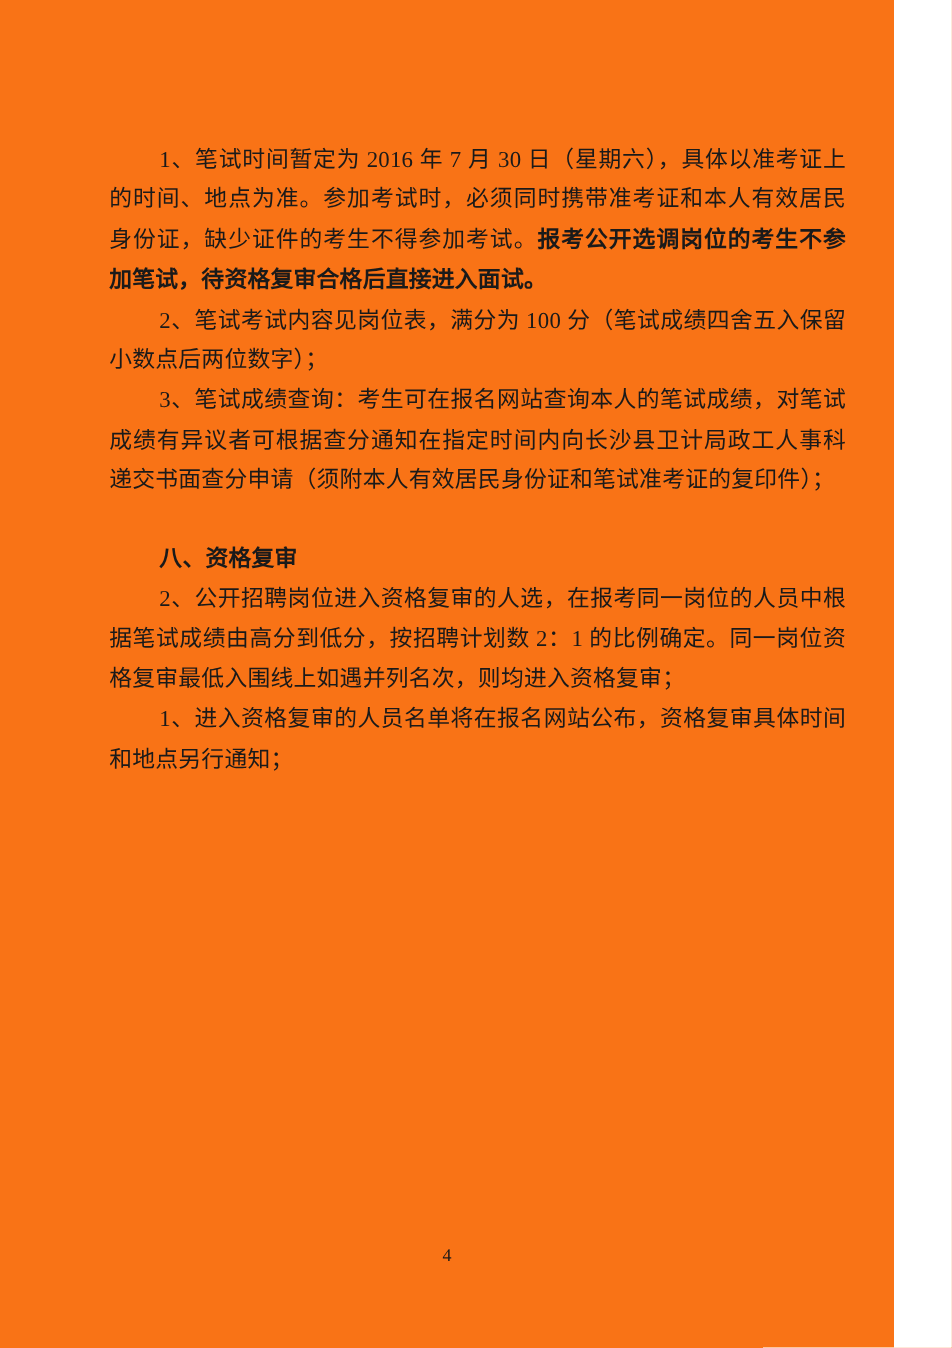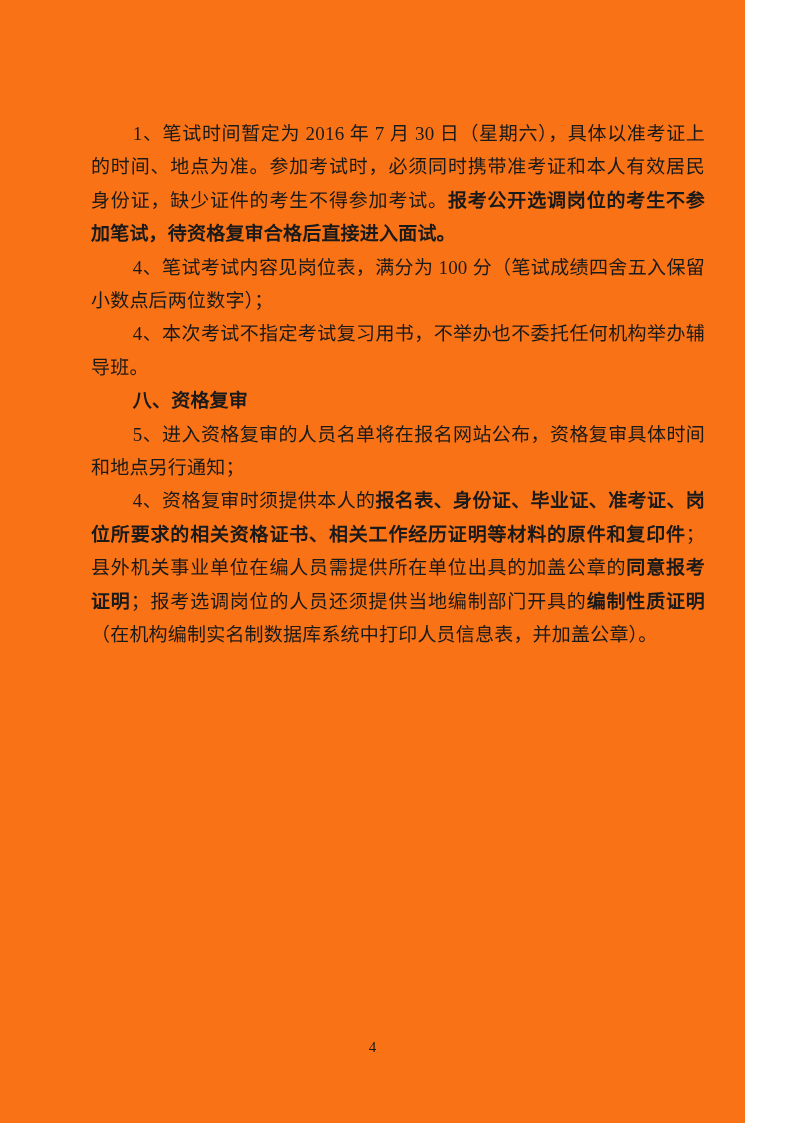--- a/index.html
+++ b/index.html
@@ -28,20 +28,21 @@
     padding: 0;
     font-size: 19px;
     line-height: 33.4px;
     text-align: justify;
     text-indent: 2.2em;
     letter-spacing: 0.2px;
     word-break: break-all;
   }
   .para.heading {
     font-weight: bold;
+    margin-top: 32px;
   }
   .run.bold {
     font-weight: bold;
   }
   .page-number {
     position: absolute;
     top: 1038px;
     left: 0;
     width: 100%;
     text-align: center;
@@ -49,20 +50,20 @@
     line-height: 18px;
     color: #1a1a1a;
   }
 </style>
 </head>
 <body>
 
 <div class="page">
   <div class="content">
       <p class="para"><span class="run">1、笔试时间暂定为 2016 年 7 月 30 日（星期六），具体以准考证上的时间、地点为准。参加考试时，必须同时携带准考证和本人有效居民身份证，缺少证件的考生不得参加考试。</span><span class="run bold">报考公开选调岗位的考生不参加笔试，待资格复审合格后直接进入面试。</span></p>
-      <p class="para"><span class="run">4、笔试考试内容见岗位表，满分为 100 分（笔试成绩四舍五入保留小数点后两位数字）；</span></p>
-      <p class="para"><span class="run">4、本次考试不指定考试复习用书，不举办也不委托任何机构举办辅导班。</span></p>
+      <p class="para"><span class="run">2、笔试考试内容见岗位表，满分为 100 分（笔试成绩四舍五入保留小数点后两位数字）；</span></p>
+      <p class="para"><span class="run">3、笔试成绩查询：考生可在报名网站查询本人的笔试成绩，对笔试成绩有异议者可根据查分通知在指定时间内向长沙县卫计局政工人事科递交书面查分申请（须附本人有效居民身份证和笔试准考证的复印件）；</span></p>
       <p class="para heading"><span class="run bold">八、资格复审</span></p>
-      <p class="para"><span class="run">5、进入资格复审的人员名单将在报名网站公布，资格复审具体时间和地点另行通知；</span></p>
-      <p class="para"><span class="run">4、资格复审时须提供本人的</span><span class="run bold">报名表、身份证、毕业证、准考证、岗位所要求的相关资格证书、相关工作经历证明等材料的原件和复印件</span><span class="run">；县外机关事业单位在编人员需提供所在单位出具的加盖公章的</span><span class="run bold">同意报考证明</span><span class="run">；报考选调岗位的人员还须提供当地编制部门开具的</span><span class="run bold">编制性质证明</span><span class="run">（在机构编制实名制数据库系统中打印人员信息表，并加盖公章）。</span></p>
+      <p class="para"><span class="run">2、公开招聘岗位进入资格复审的人选，在报考同一岗位的人员中根据笔试成绩由高分到低分，按招聘计划数 2：1 的比例确定。同一岗位资格复审最低入围线上如遇并列名次，则均进入资格复审；</span></p>
+      <p class="para"><span class="run">1、进入资格复审的人员名单将在报名网站公布，资格复审具体时间和地点另行通知；</span></p>
     </div>
   <div class="page-number">4</div>
 </div>
 
 </body></html>

